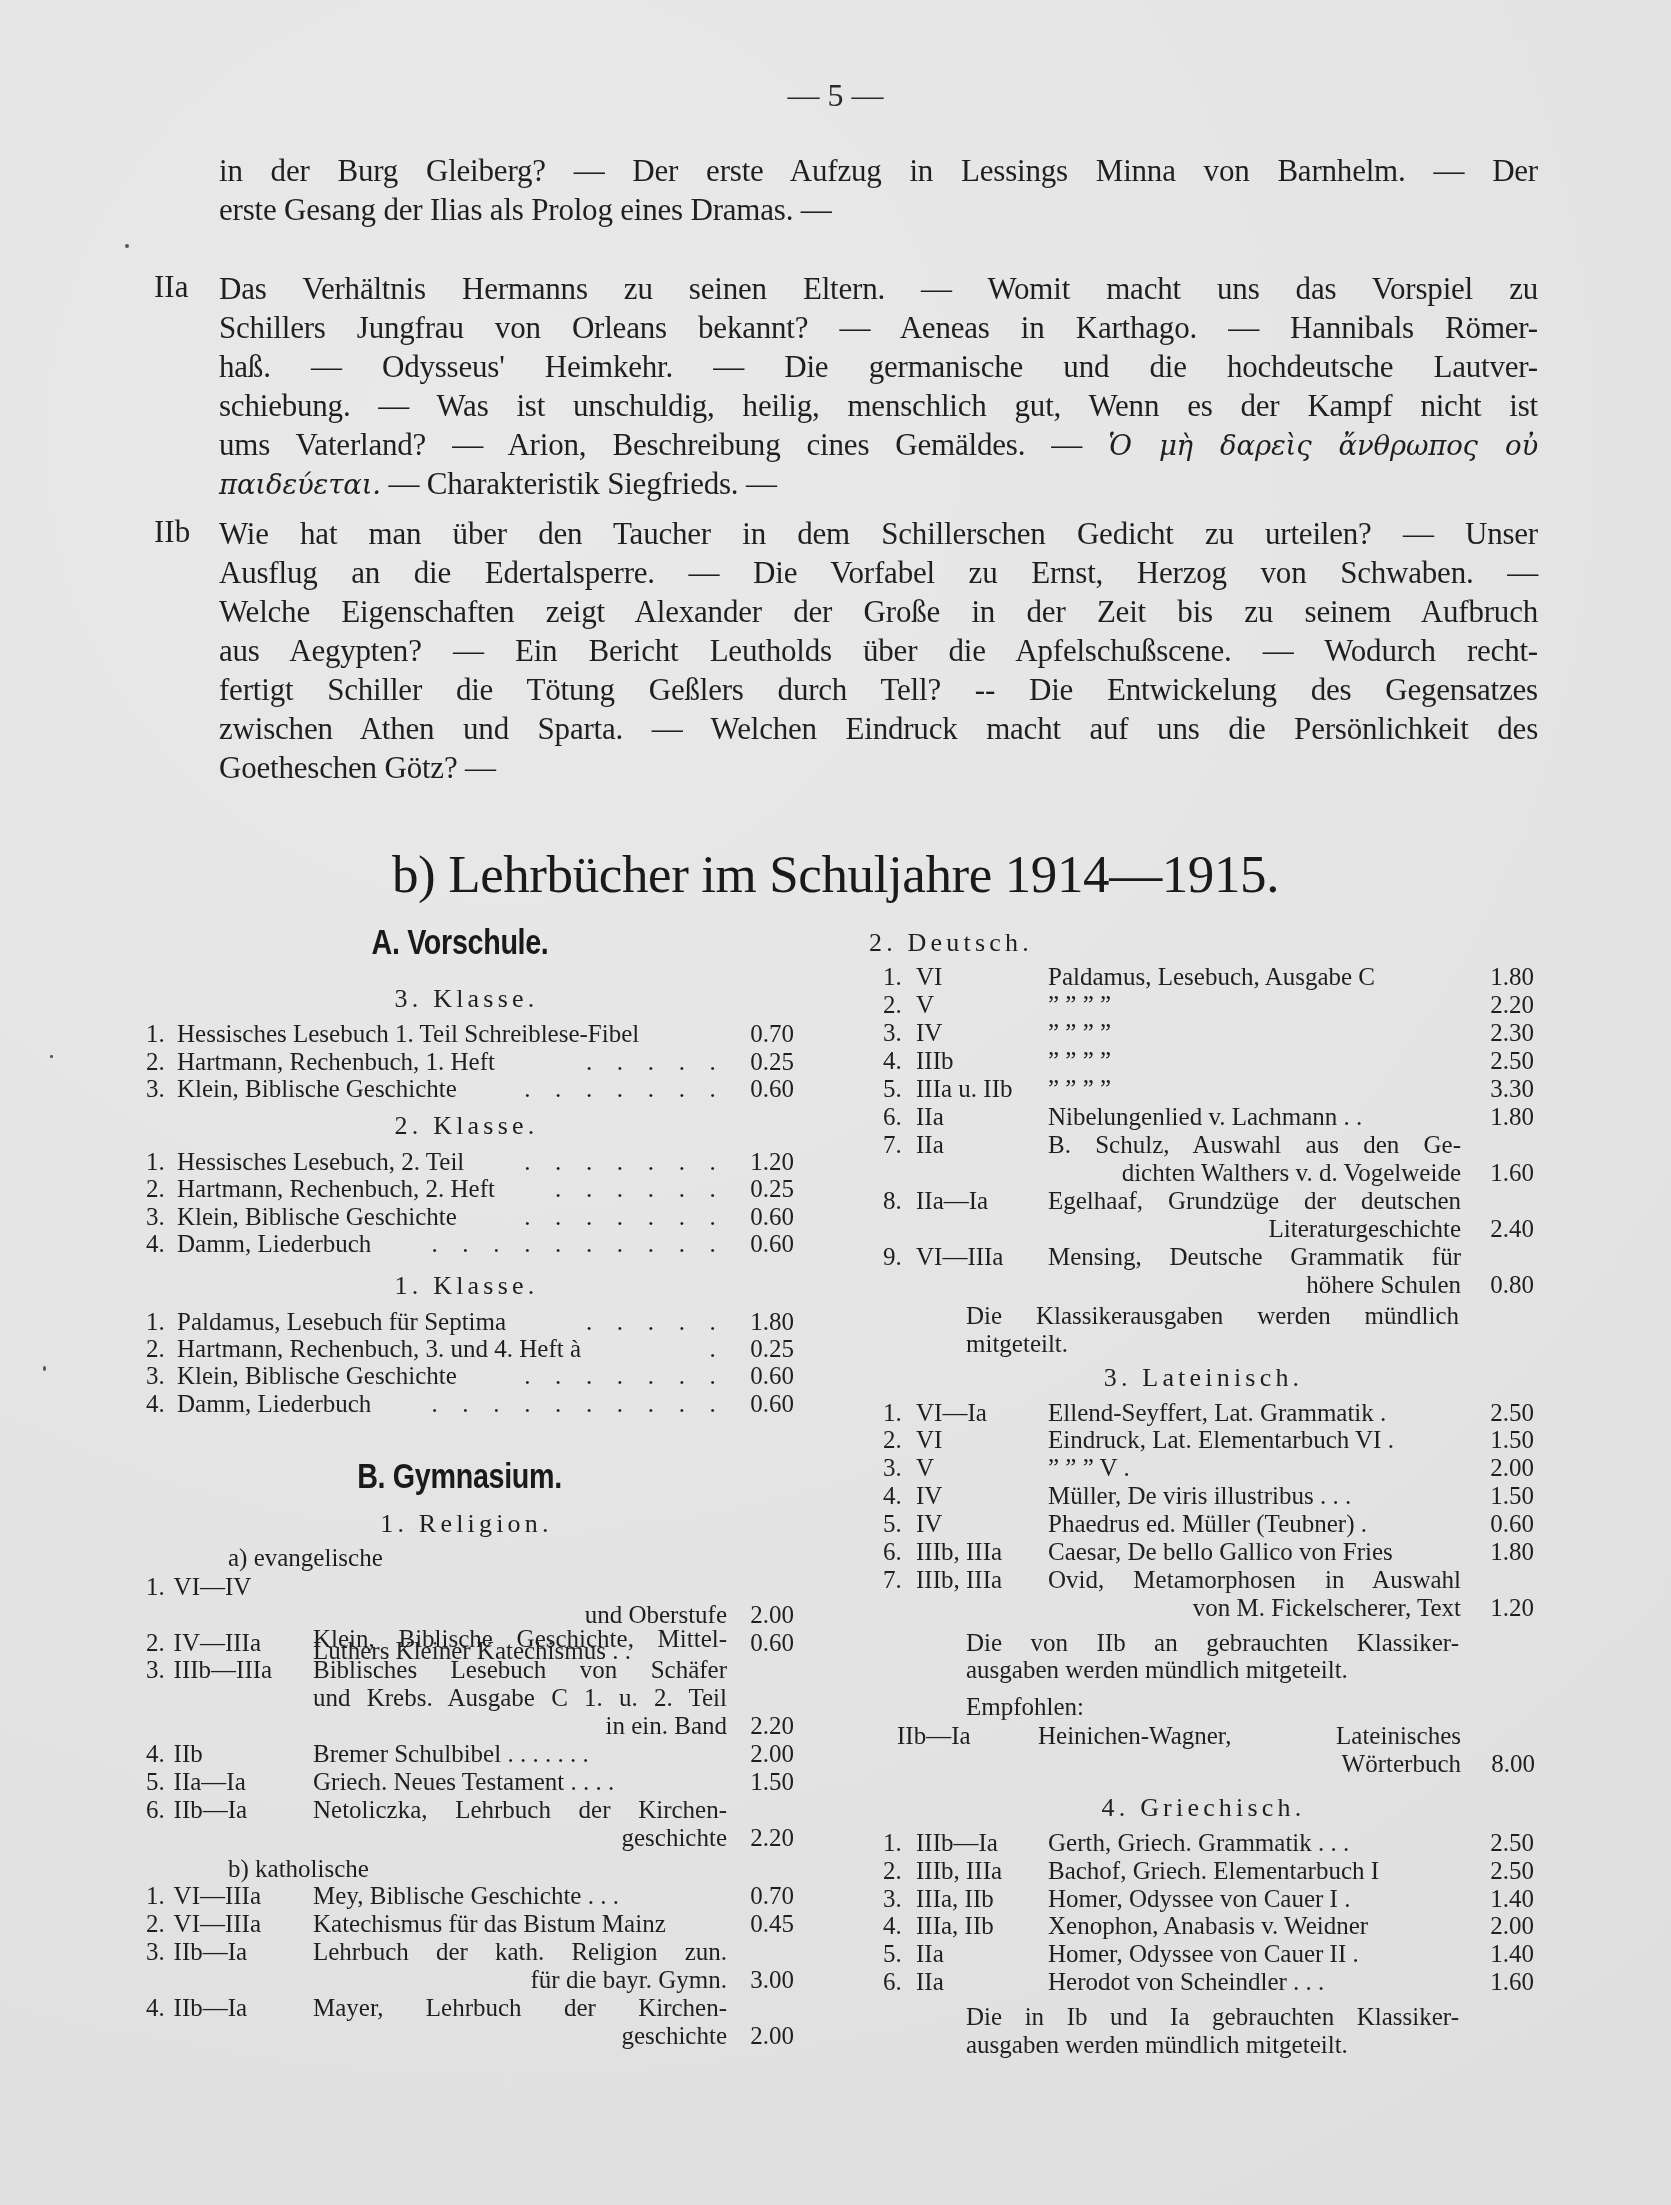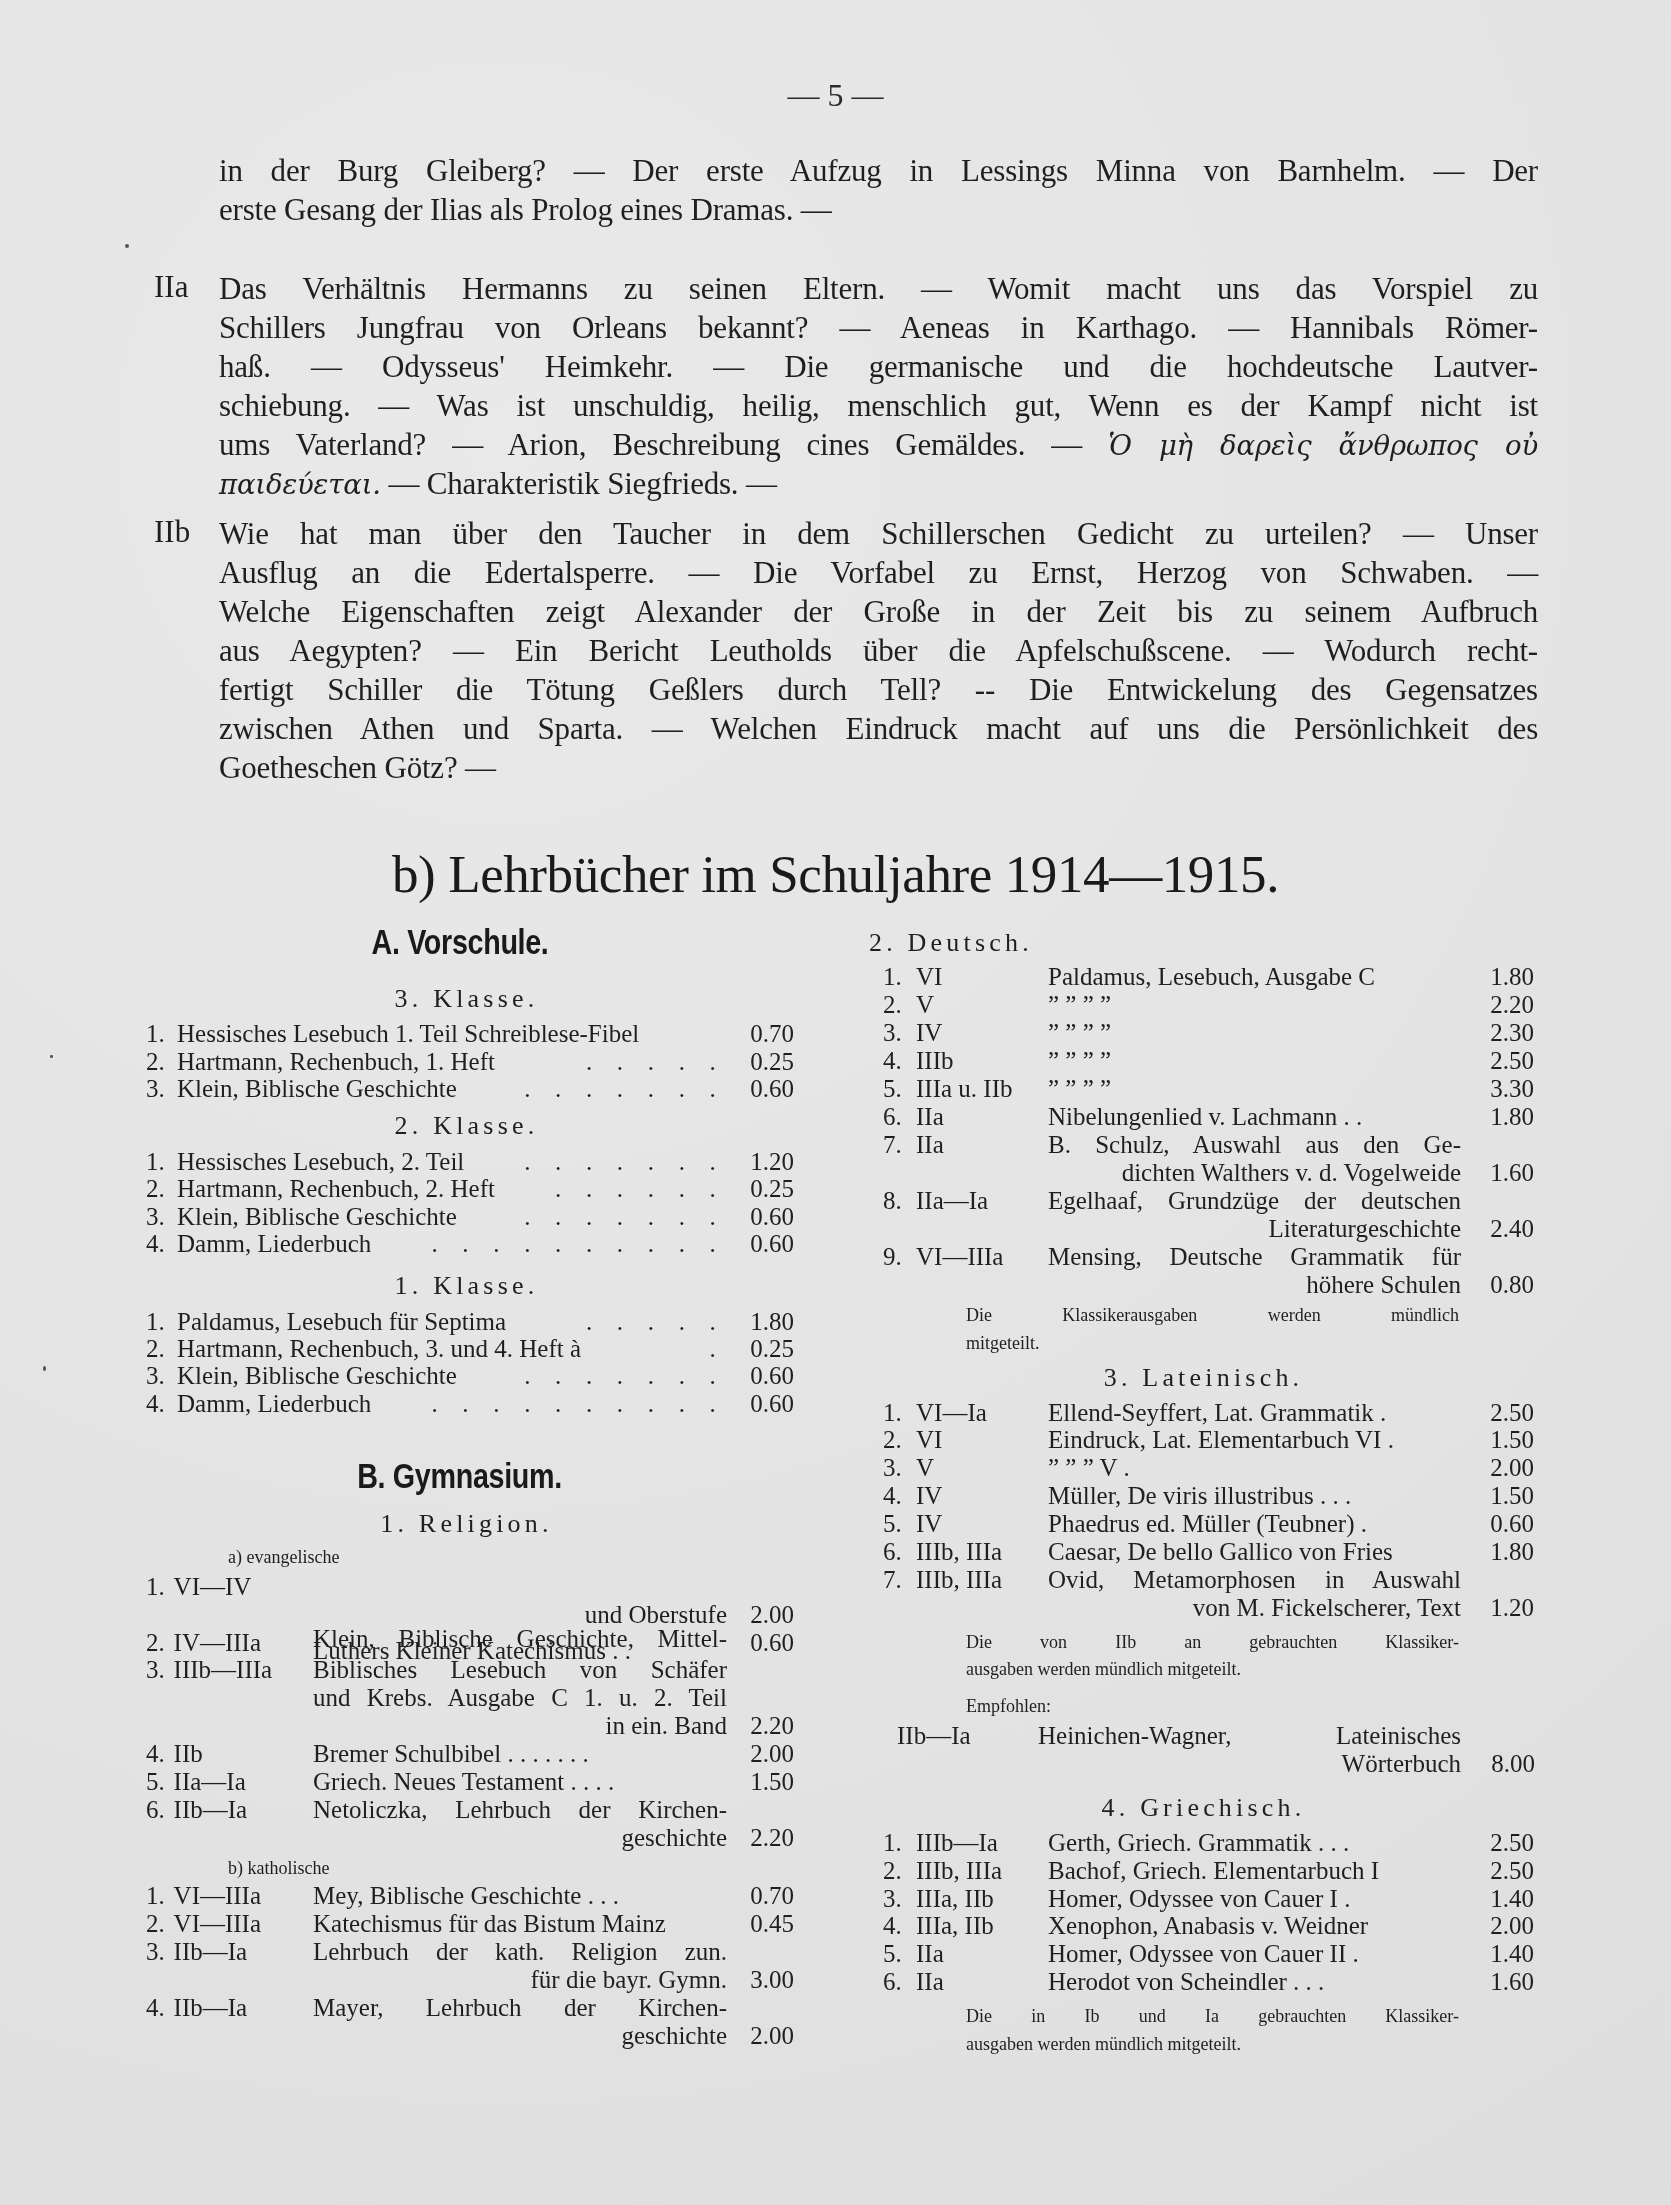--- a/index.html
+++ b/index.html
@@ -20,21 +20,21 @@
   .main-heading { left: 0; width: 1671px; text-align: center; top: 844px; font-size: 53px; letter-spacing: -0.4px; color: #1a1a1a; }
   .sec-heading { position: absolute; font-family: "Liberation Sans", "DejaVu Sans", sans-serif; font-weight: bold; font-size: 35px; letter-spacing: -0.4px; transform: scaleX(0.82); transform-origin: center; color: #1a1a1a; }
   .sub-heading { position: absolute; font-size: 26px; letter-spacing: 4.2px; text-align: center; }
   .row { position: absolute; font-size: 25px; height: 27.6px; line-height: 27.6px; }
   .row .num { position: absolute; left: 0; }
   .row .cls { position: absolute; }
   .row .title { position: absolute; overflow: hidden; white-space: nowrap; }
   .row .title.right { text-align: right; }
   .row .price { position: absolute; text-align: right; }
   .dots { letter-spacing: 9.2px; }
-  .note { position: absolute; font-size: 18px; line-height: 27.6px; }
+  .note { position: absolute; font-size: 25px; line-height: 27.6px; }
   .speck { position: absolute; width: 4.2px; height: 4.2px; border-radius: 50%; background: #555; }
 </style>
 </head>
 <body>
 
 <div class="abs pageno">— 5 —</div>
 
 <div class="para" style="top:151px;">
   <span class="ln">in der Burg Gleiberg? — Der erste Aufzug in Lessings Minna von Barnhelm. — Der</span>
   <span class="ln last">erste Gesang der Ilias als Prolog eines Dramas. —</span>

